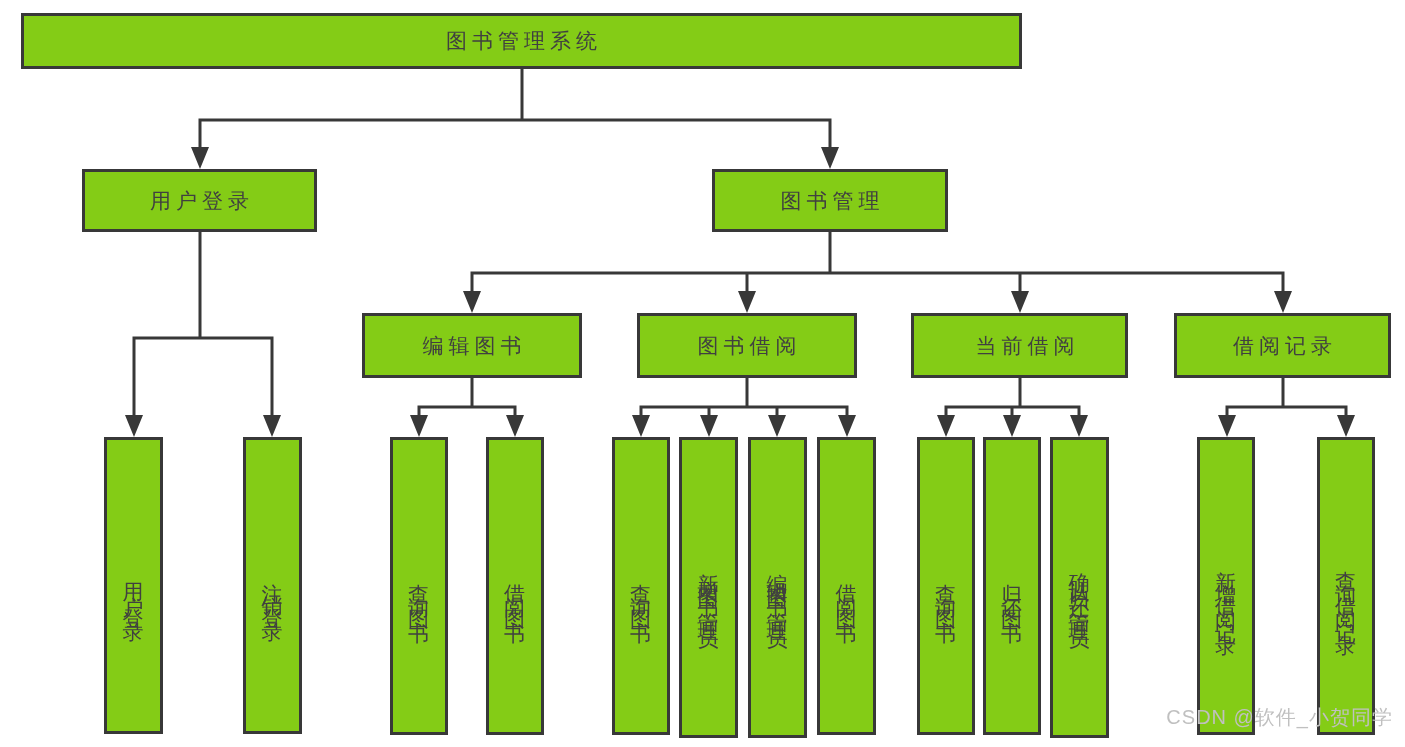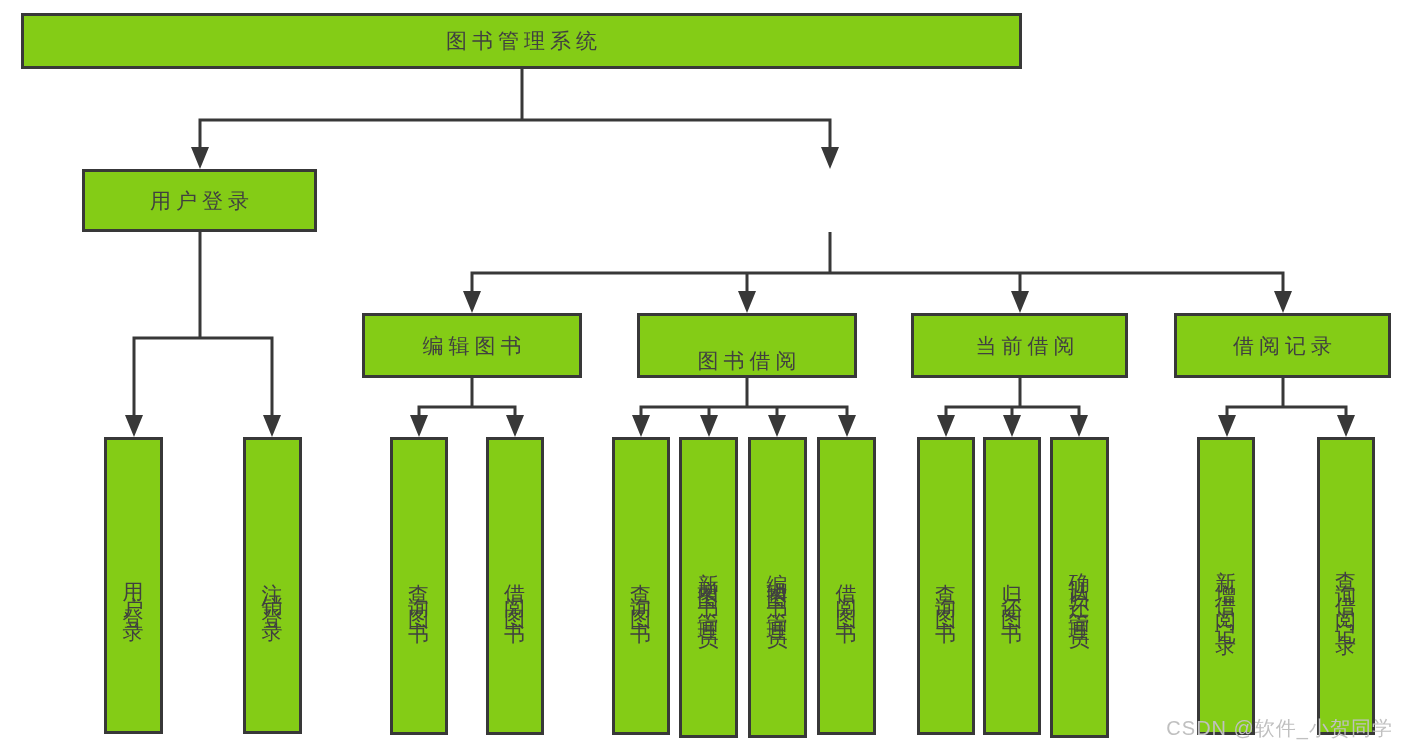--- a/index.html
+++ b/index.html
@@ -51,21 +51,21 @@
     padding-top: 13px;
     white-space: nowrap;
   }
   .vlabel.tight {
     letter-spacing: 8px;
     padding-top: 8px;
   }
   .watermark {
     position: absolute;
     right: 12px;
-    bottom: 5px;
+    bottom: 16px;
     font-size: 20px;
     letter-spacing: 1px;
     color: var(--wm, #c0c0c0);
     white-space: nowrap;
   }
 </style>
 </head>
 <body>
 
 <div class="canvas" style="--line: #383838; --text: #404040; --wm: #c0c0c0; --bg: #ffffff;">
@@ -117,32 +117,35 @@
     "></path>
   </svg>
 
   <div class="node" style="left:21px; top:13px; width:1001px; height:56px;">
     <span class="hlabel">图书管理系统</span>
   </div>
 
   <div class="node" style="left:82px; top:169px; width:235px; height:63px;">
     <span class="hlabel">用户登录</span>
   </div>
+  <div class="node" style="left:712px; top:169px; width:236px; height:63px;">
+    <span class="hlabel">图书管理</span>
+  </div>
 
   <div class="node" style="left:104px; top:437px; width:59px; height:297px;">
     <span class="vlabel">用户登录</span>
   </div>
   <div class="node" style="left:243px; top:437px; width:59px; height:297px;">
     <span class="vlabel">注销登录</span>
   </div>
 
   <div class="node" style="left:362px; top:313px; width:220px; height:65px;">
     <span class="hlabel">编辑图书</span>
   </div>
-  <div class="node" style="left:637px; top:313px; width:220px; height:65px;align-items:flex-end;">
+  <div class="node" style="left:637px; top:313px; width:220px; height:65px;">
     <span class="hlabel">图书借阅</span>
   </div>
   <div class="node" style="left:911px; top:313px; width:217px; height:65px;padding-left:11px;">
     <span class="hlabel">当前借阅</span>
   </div>
   <div class="node" style="left:1174px; top:313px; width:217px; height:65px;">
     <span class="hlabel">借阅记录</span>
   </div>
 
   <div class="node" style="left:390px; top:437px; width:58px; height:298px;">

